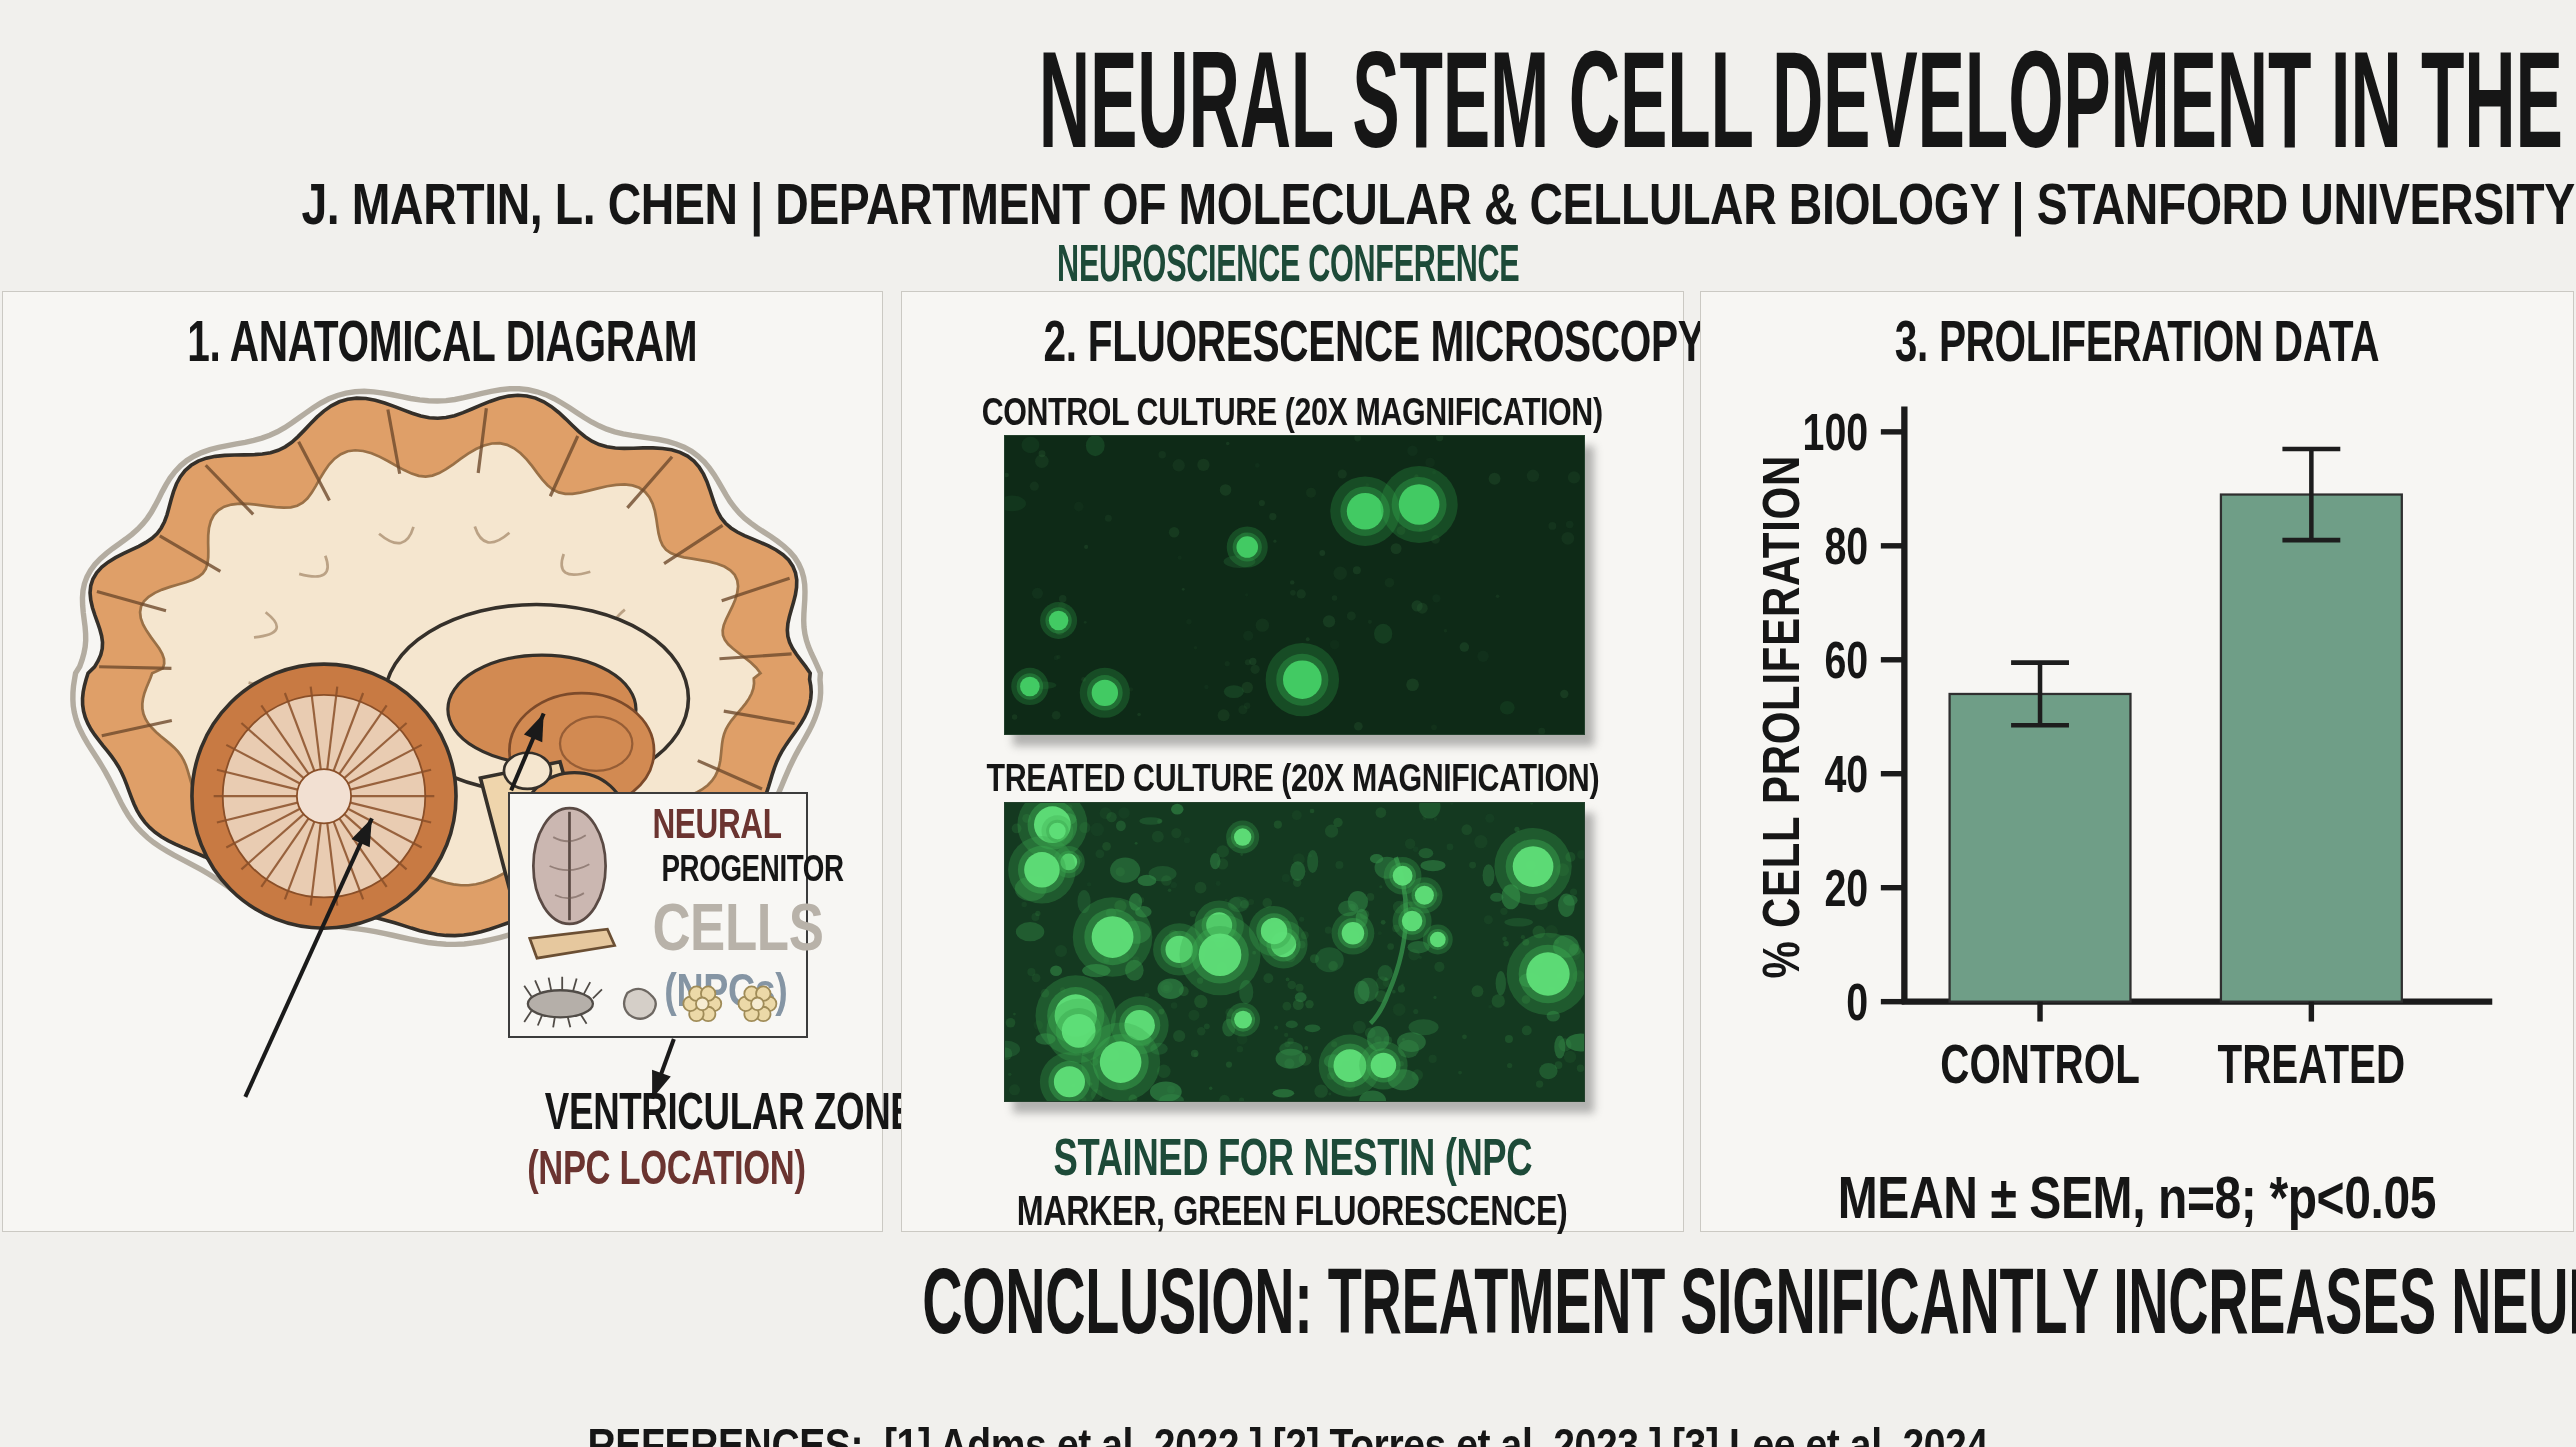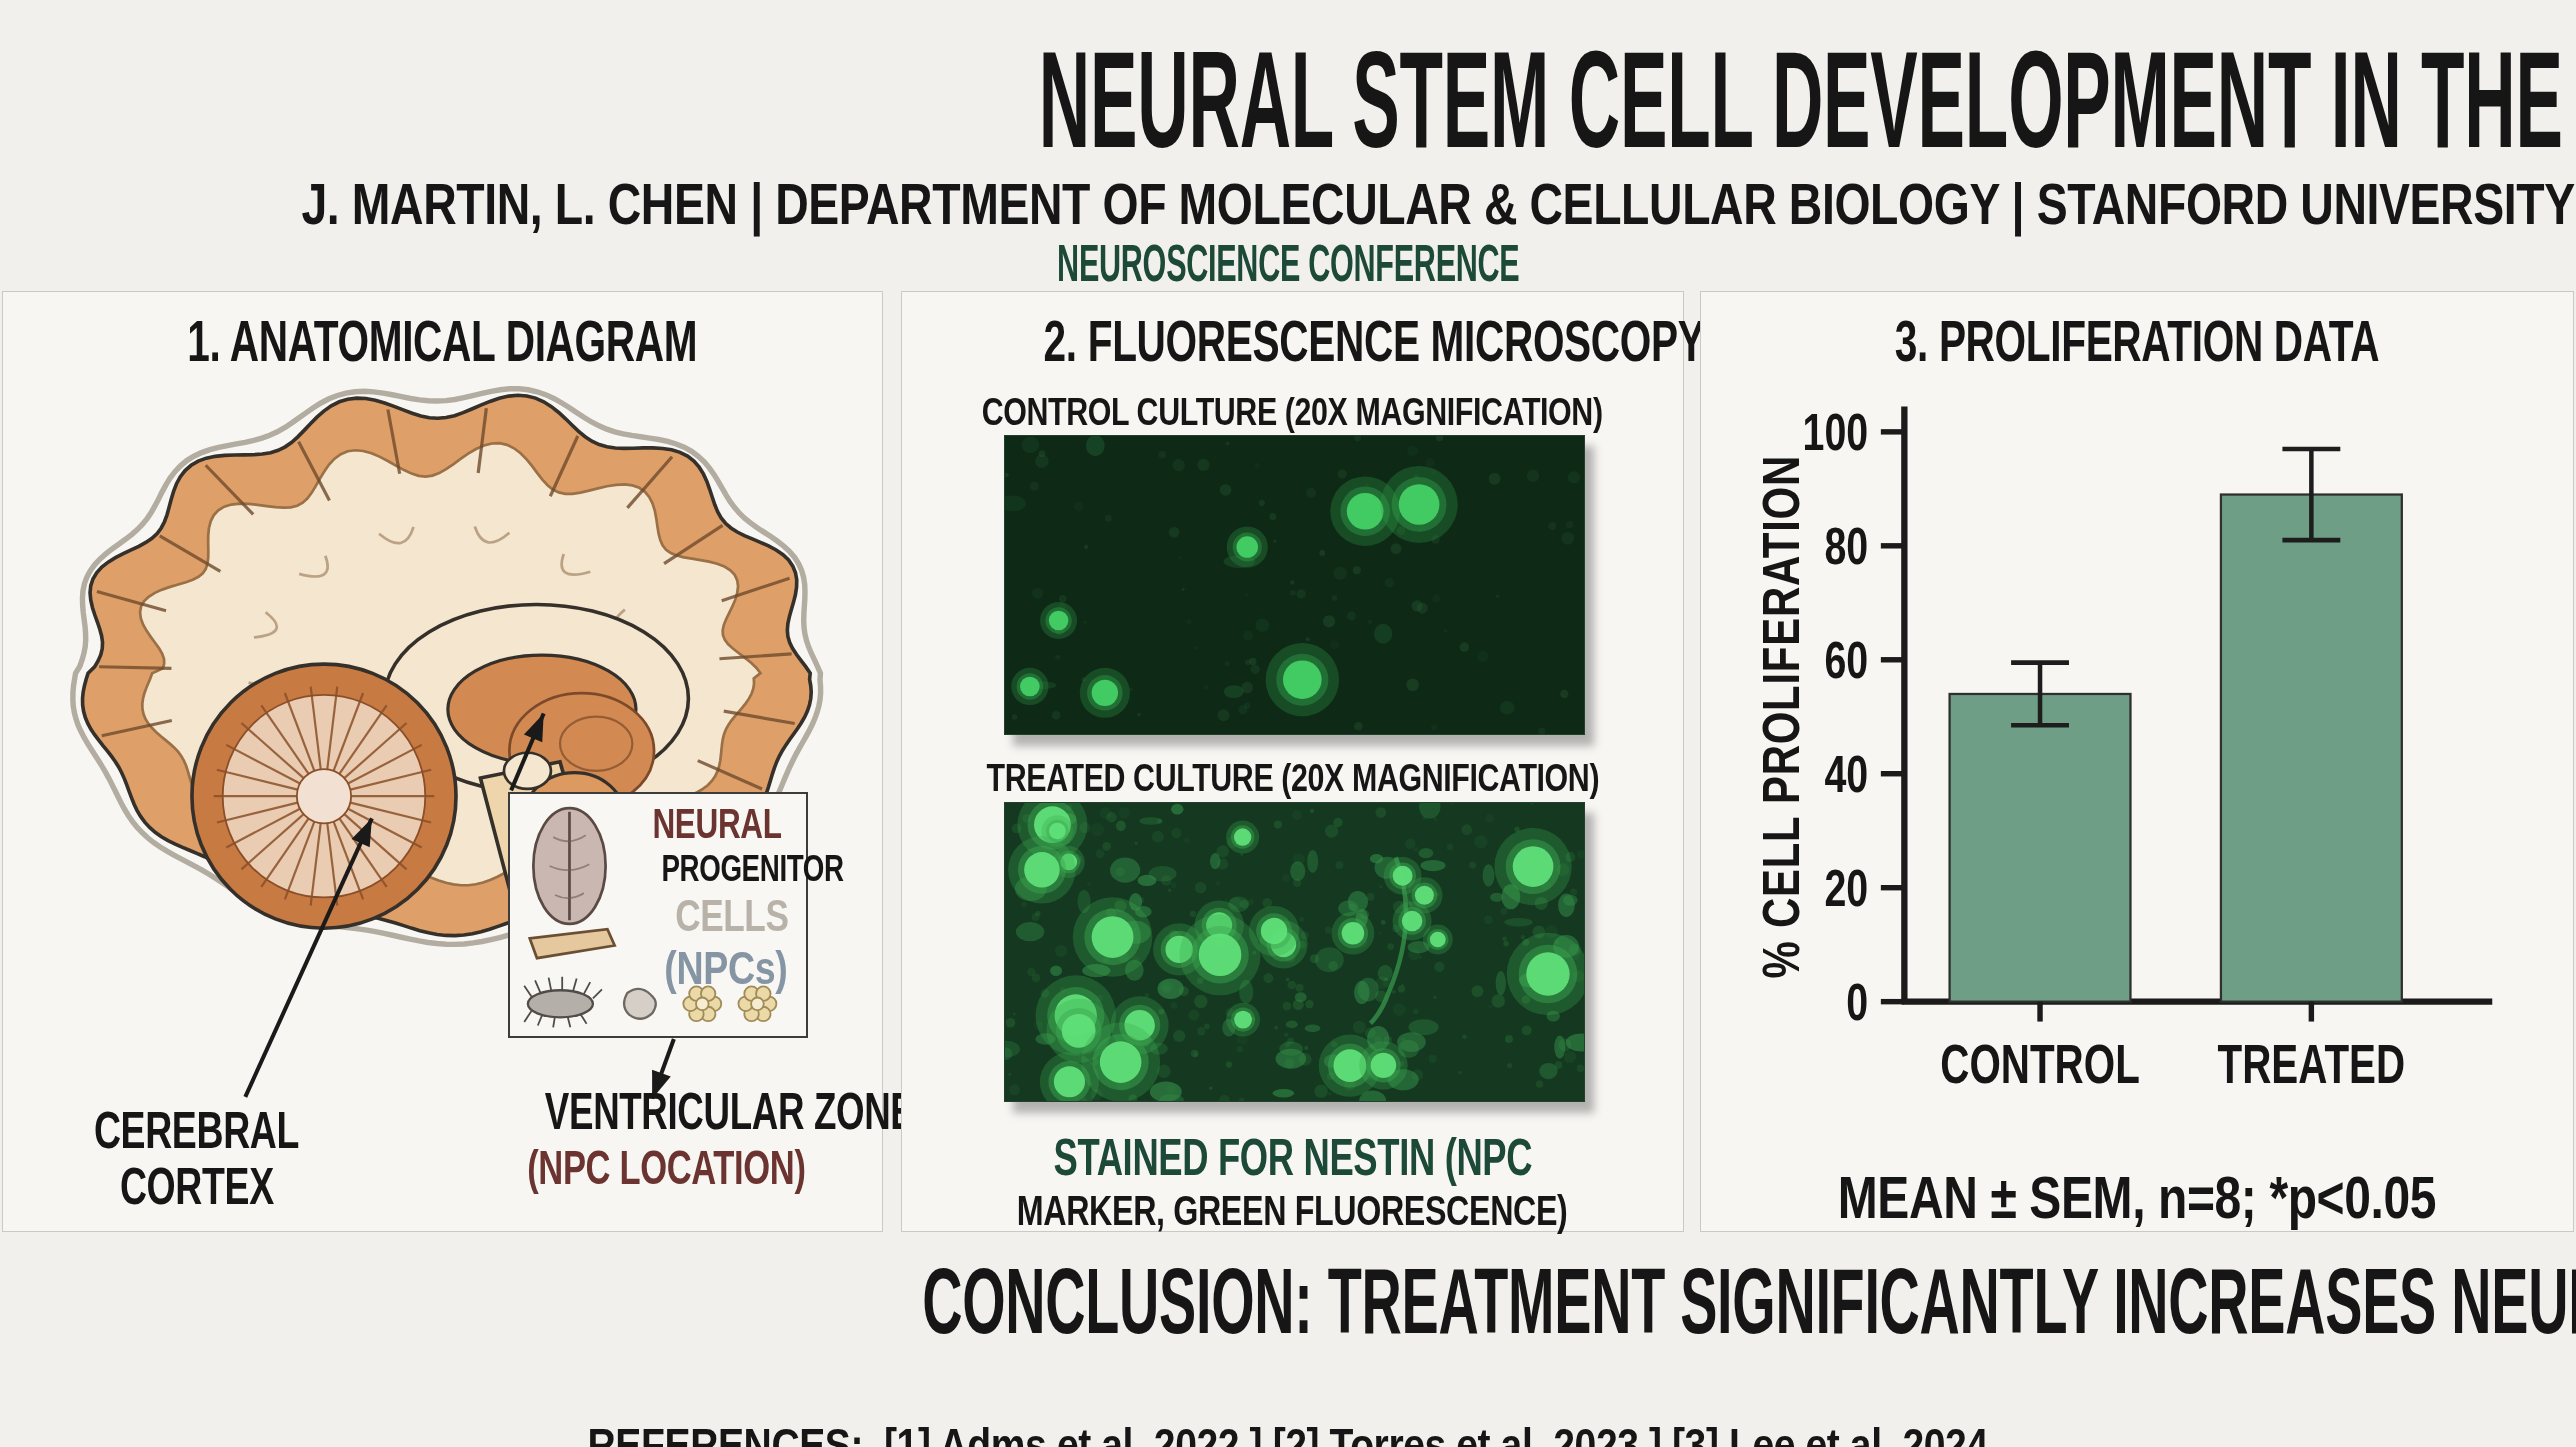--- a/index.html
+++ b/index.html
@@ -111,36 +111,32 @@
 
     <svg id="p1-arrows" class="abs" style="left:0;top:0;" width="877" height="937" viewBox="0 0 970 1036">
         <path d="M268 890 L408 582" stroke="#1a1a1a" stroke-width="4.5" fill="none"></path>
         <path d="M408 582 L405.59994292305316 613.8628267111911 L385.5718804188758 604.7591619365652 Z" fill="#1a1a1a"></path>
         <path d="M562 551 L598 466" stroke="#1a1a1a" stroke-width="4.5" fill="none"></path>
         <path d="M598 466 L596.4291933919685 497.9144570155935 L576.1712047228714 489.3346029910348 Z" fill="#1a1a1a"></path>
         <path d="M742 826 L718 892" stroke="#1a1a1a" stroke-width="4.5" fill="none"></path>
         <path d="M718 892 L717.9145642342282 860.0470236013932 L738.5900195509739 867.5653709893006 Z" fill="#1a1a1a"></path>
       </svg>
 
-    <div class="abs" style="left:45px;top:812px;width:298px;text-align:center;line-height:1;">
-      <div style="font-size:52px;"><span class="cd sx72">CEREBRAL</span></div>
-      <div style="font-size:52px;margin-top:3.6px;"><span class="cd sx72">CORTEX</span></div>
-    </div>
 
     <div class="abs" style="left:505px;top:500px;width:300px;height:246px;border:2.7px solid #3c3c3c;background:#f8f7f4;box-sizing:border-box;">
       <svg class="abs" style="left:7.2px;top:7.2px;" width="114" height="168" viewBox="0 0 126 186">
         <ellipse cx="58" cy="72" rx="40" ry="64" fill="#cbb7b1" stroke="#5a4a44" stroke-width="3"></ellipse>
         <path d="M58 12 V132" stroke="#5a4a44" stroke-width="3" fill="none"></path>
         <path d="M40 40 Q58 50 76 38 M36 72 Q58 82 80 70 M42 104 Q58 112 74 102" stroke="#6e5a52" stroke-width="2" fill="none" opacity=".6"></path>
         <path d="M14 152 L100 142 L108 160 L22 174 Z" fill="#e6c89e" stroke="#6b4f33" stroke-width="3"></path>
       </svg>
       <div class="abs" style="left:121px;top:9px;width:172px;text-align:right;line-height:1;">
         <div class="maroon" style="font-size:42px;"><span class="cd sx75">NEURAL</span></div>
         <div style="font-size:37px;margin-top:5px;"><span class="cd sx75">PROGENITOR</span></div>
-        <div style="font-size:44px;margin-top:7.2px;color:#b8b2a9;"><span class="cd sx8">CELLS</span></div>
+        <div style="font-size:66px;margin-top:7.2px;color:#b8b2a9;"><span class="cd sx8">CELLS</span></div>
         <div style="font-size:47px;margin-top:5.4px;color:#8595a4;"><span class="cd sx8">(NPCs)</span></div>
       </div>
       <svg class="abs" style="left:7.2px;top:179px;" width="282" height="58" viewBox="0 0 312 64">
         <g>
           <ellipse cx="48" cy="34" rx="36" ry="15" fill="#b5afa9" stroke="#514c47" stroke-width="2.5"></ellipse>
           <g stroke="#514c47" stroke-width="2">
             <path d="M16 26 L8 14 M26 22 L20 8 M38 20 L35 5 M50 19 L50 4 M62 20 L66 6 M74 23 L81 10 M84 28 L94 18"></path>
             <path d="M16 42 L8 54 M28 46 L23 58 M42 48 L40 60 M56 48 L59 60 M70 45 L77 56"></path>
           </g>
         </g>

